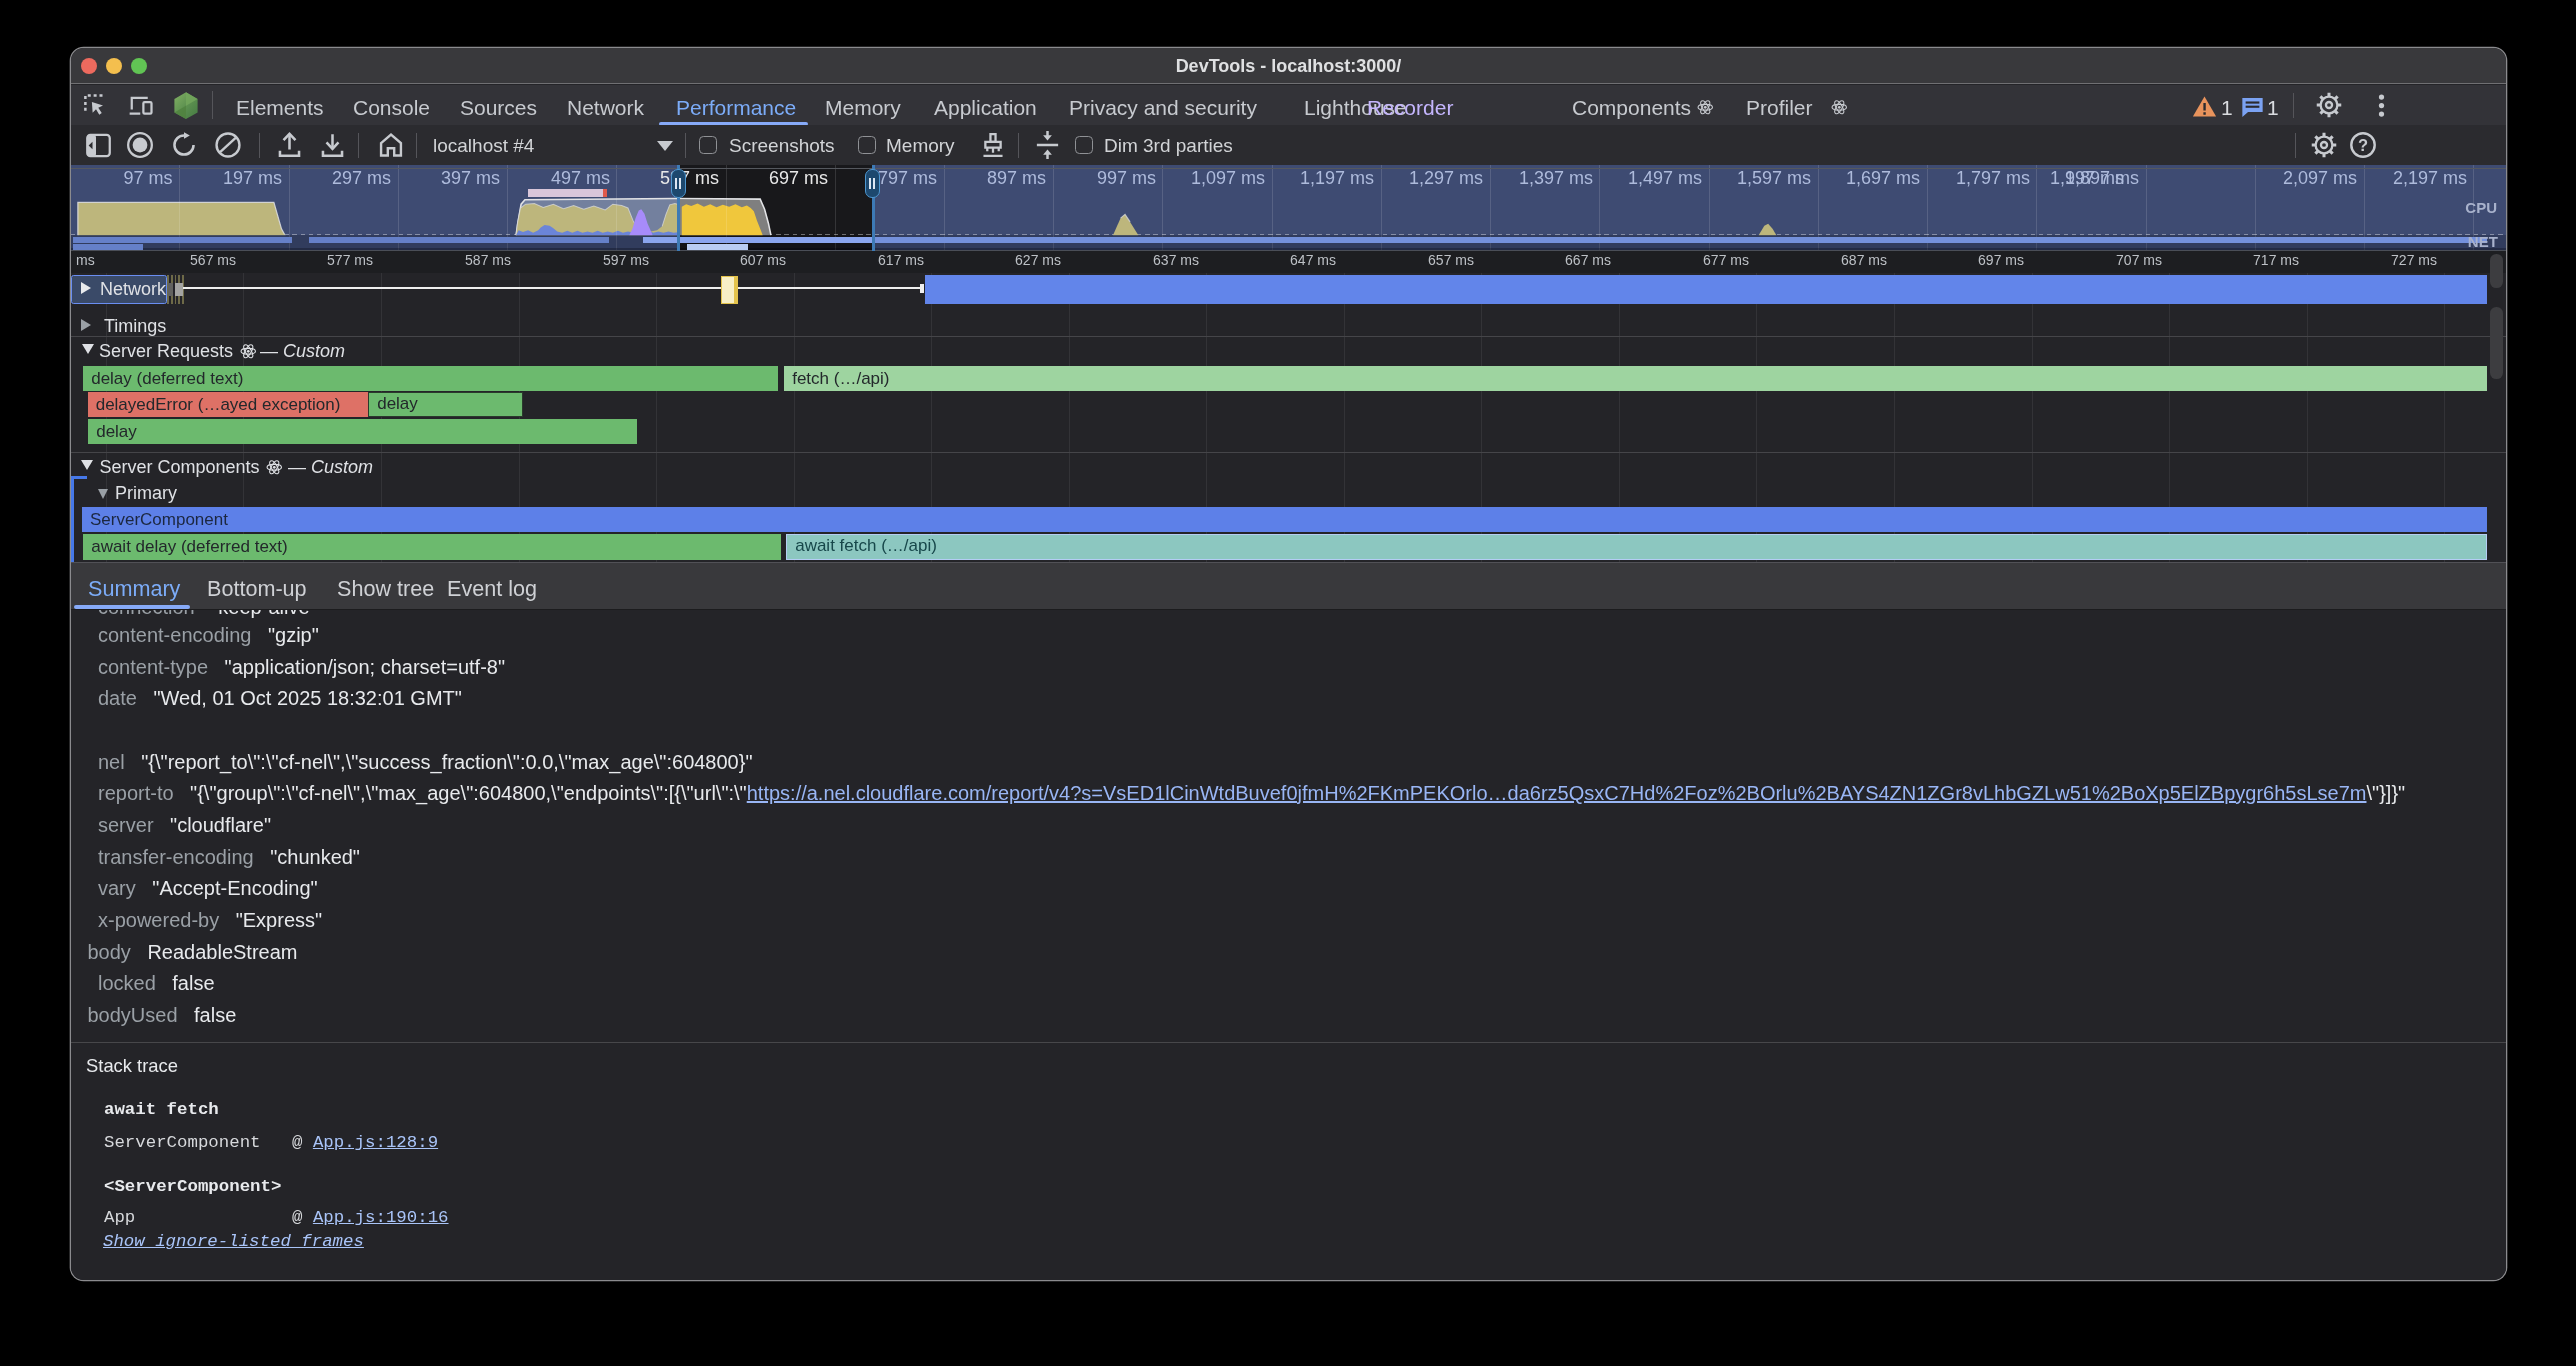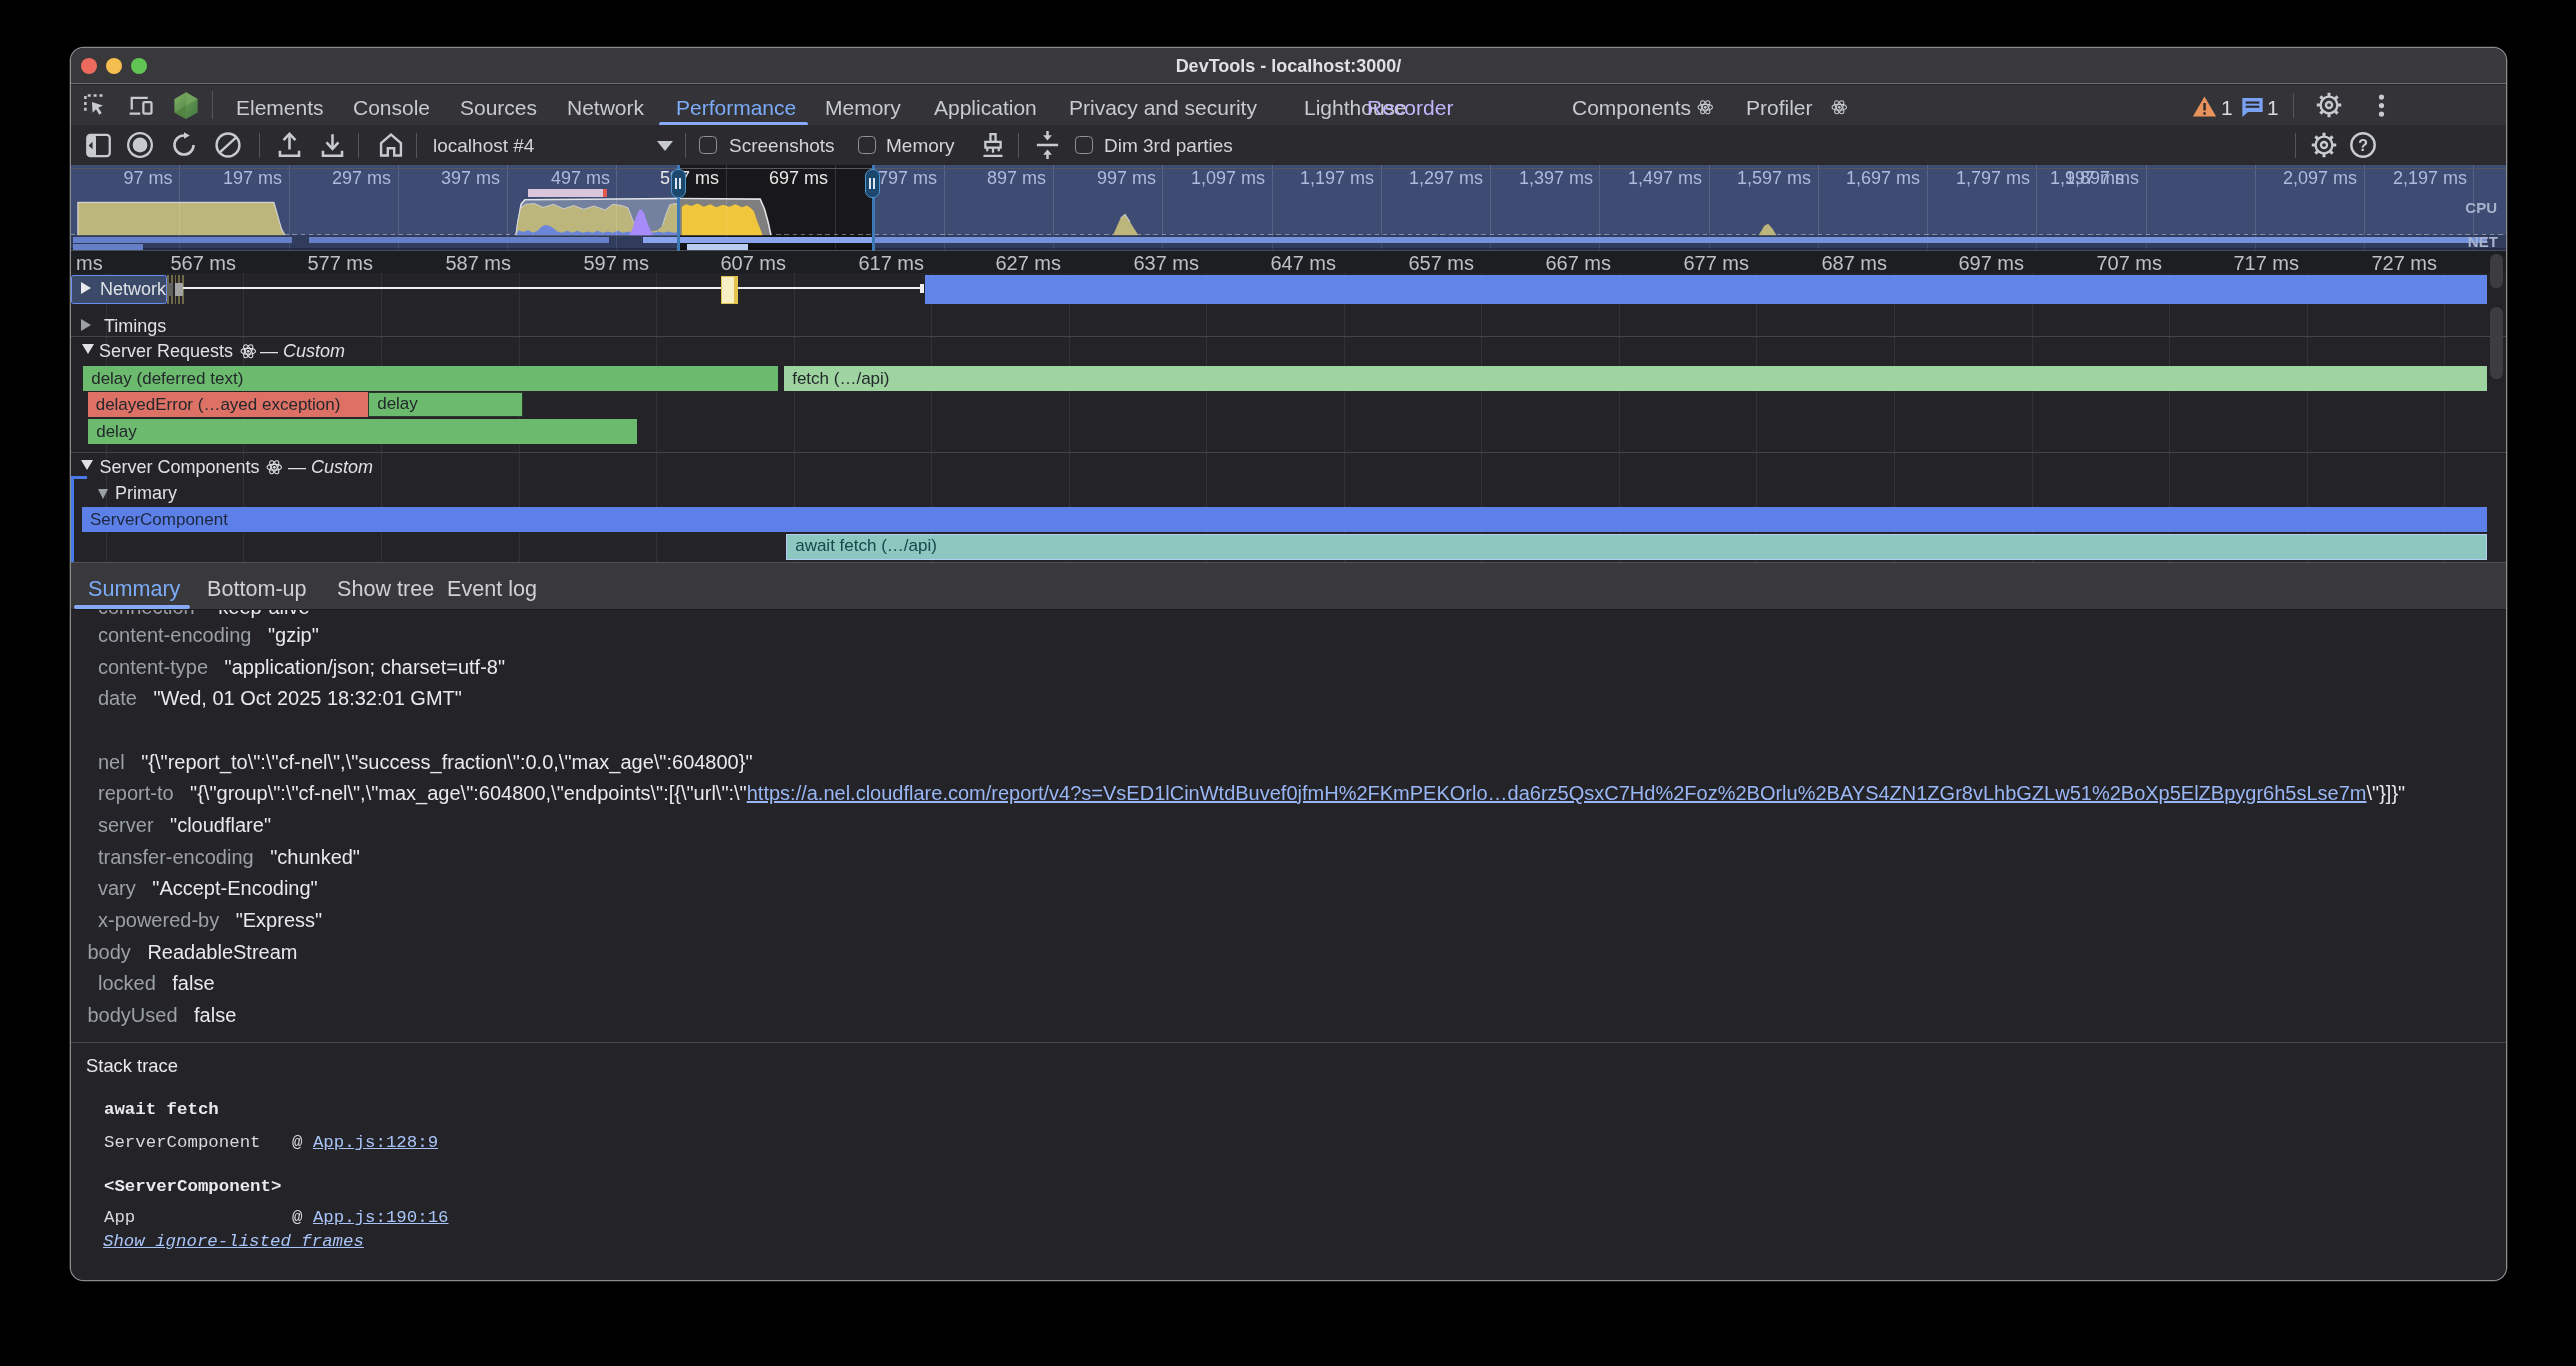--- a/index.html
+++ b/index.html
@@ -12,21 +12,21 @@
 #title{position:absolute;top:8.2px;left:0;width:100%;text-align:center;color:#dfe0e2;font-size:18px;font-weight:bold}
 #tabrow{position:absolute;left:0;top:37px;width:100%;height:41px;background:#333338}
 .tab{position:absolute;top:10.8px;font-size:21px;color:#c7cacf;white-space:nowrap}
 .vs{position:absolute;width:1.3px;background:#55555a}
 #toolbar{position:absolute;left:0;top:77px;width:100%;height:40px;background:#2b2b2f}
 .cb{position:absolute;width:18px;height:18px;border:1.9px solid #8f9195;border-radius:4.4px;top:10.8px}
 .tt{position:absolute;top:10px;font-size:19px;color:#d2d4d7;white-space:nowrap}
 #ov{position:absolute;left:0;top:117px;width:100%;height:86px;background:#18181b;overflow:hidden}
 .ovl{position:absolute;top:3.2px;font-size:18px;color:#bfc8e2;text-align:right;width:101px;white-space:nowrap}
 #ruler{position:absolute;left:0;top:203px;width:100%;height:21.6px;background:#1d1e21}
-.rl{position:absolute;top:1.3px;font-size:20px;color:#bdc1c6;text-align:right;width:151px;white-space:nowrap}
+.rl{position:absolute;top:1.3px;font-size:14px;color:#bdc1c6;text-align:right;width:151px;white-space:nowrap}
 #tracks{position:absolute;left:0;top:225px;width:100%;height:289px;background:#242428;overflow:hidden}
 .gl{position:absolute;top:0;width:1.3px;height:289px;background:rgba(255,255,255,0.07)}
 .bar{position:absolute;font-size:17px;white-space:nowrap;overflow:hidden;color:#23282b}
 .bar i{font-style:normal;margin-left:8.2px}
 .lab{position:absolute;color:#dfe1e5;font-size:18px;white-space:nowrap}
 .hsep{position:absolute;left:0;width:100%;height:1.3px;background:#454549}
 #sumbar{position:absolute;left:0;top:514px;width:100%;height:48px;background:#39393c;border-top:1.3px solid #515156;border-bottom:0.6px solid #1c1c1e}
 .stab{position:absolute;top:12.7px;font-size:21.6px;color:#cfd1d5;white-space:nowrap}
 #details{position:absolute;left:0;top:562px;width:100%;height:670px;background:#242428;overflow:hidden}
 .kr{position:absolute;font-size:20px;white-space:nowrap;height:32px;line-height:32px}
@@ -391,20 +391,21 @@
 <ellipse cx="12" cy="12" rx="10.5" ry="4.2" transform="rotate(120 12 12)"></ellipse>
 </g>
         <circle cx="12" cy="12" r="2" fill="#dfe1e5"></circle>
       </svg>
       <div class="lab" style="left:217px;top:184px">— <span class="it" style="font-style:italic">Custom</span></div>
       <div class="a" style="left:0;top:203px;width:16px;height:3.2px;background:#4678e8"></div>
       <div class="a" style="left:0;top:203px;width:3.2px;height:86px;background:#4678e8"></div>
       <div class="a" style="left:27px;top:216px;width:0;height:0;border-top:10px solid #9aa0a6;border-left:5.7px solid transparent;border-right:5.7px solid transparent"></div>
       <div class="lab" style="left:44px;top:210px">Primary</div>
       <div class="bar" style="left:10.8px;top:234px;width:2405px;height:25px;background:#5d80e8;line-height:25px;color:#1c2740"><i>ServerComponent</i></div>
+      <div class="bar" style="left:12px;top:261px;width:698px;height:26px;background:#6cba6e;line-height:26px"><i>await delay (deferred text)</i></div>
       <div class="bar" style="left:715px;top:261px;width:1701px;height:26px;background:#8cc7c0;border:1.9px solid #b4cdf4;line-height:22px;color:#17474a"><i>await fetch (…/api)</i></div>
     </div>
 <div class="a" style="left:2419px;top:206px;width:12.7px;height:34px;background:#3d3d40;border-radius:6.3px"></div>
 <div class="a" style="left:2419px;top:259px;width:12.7px;height:72px;background:#3d3d40;border-radius:6.3px"></div>
 <div id="sumbar">
       <div class="stab" style="left:17px;color:#7cacf8">Summary</div>
       <div class="stab" style="left:136px">Bottom-up</div>
       <div class="stab" style="left:266px">Show tree</div>
       <div class="stab" style="left:376px">Event log</div>
       <div class="a" style="left:2.5px;top:42px;width:116px;height:4.4px;background:#87aaf8;border-radius:2.5px"></div>

